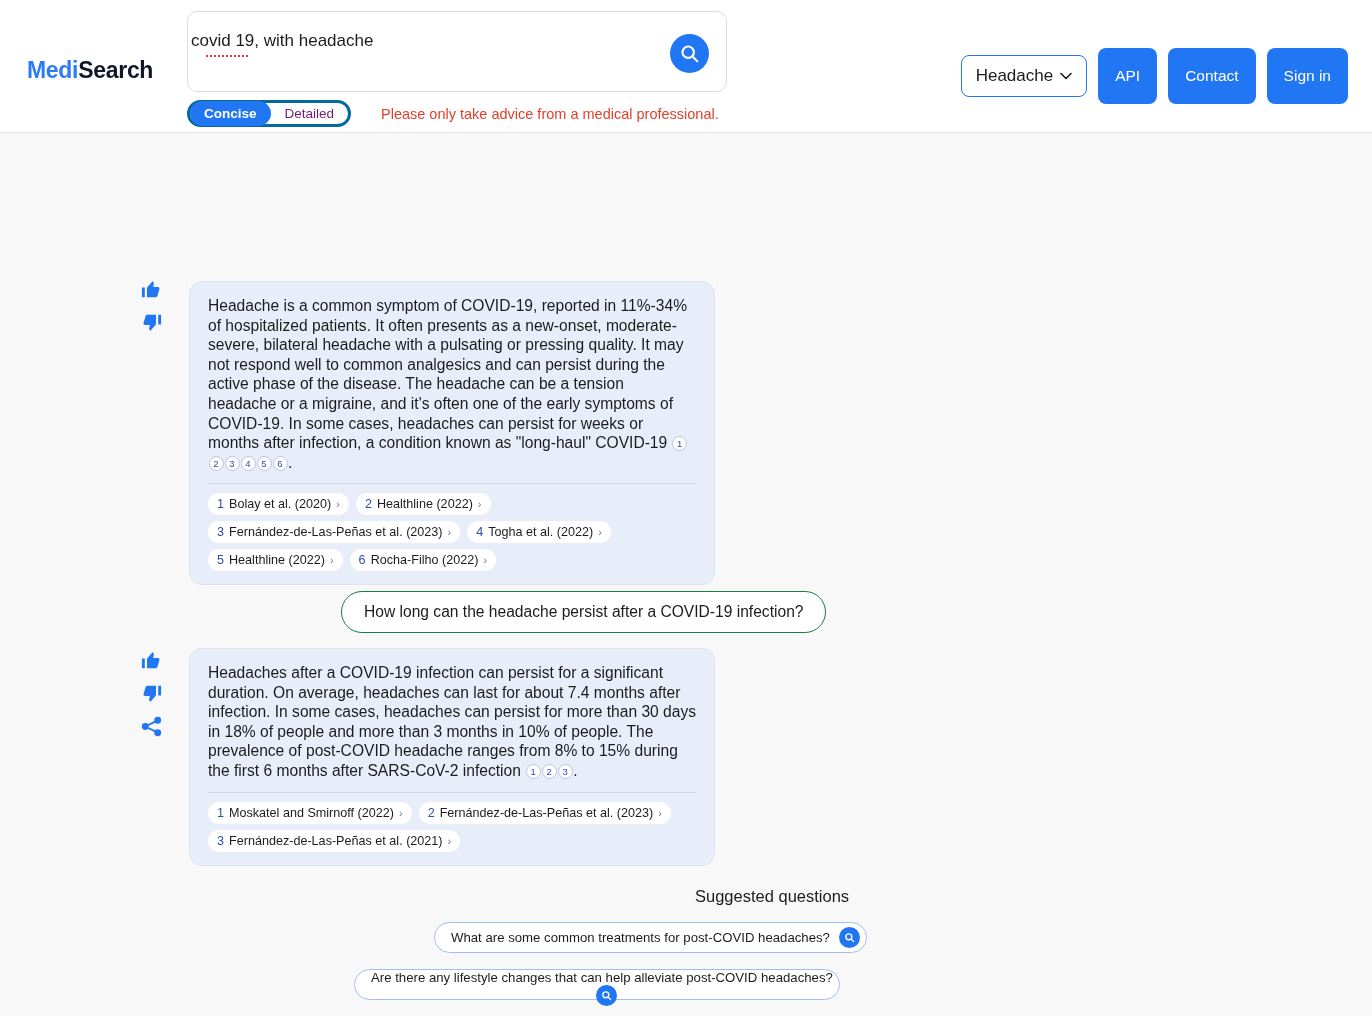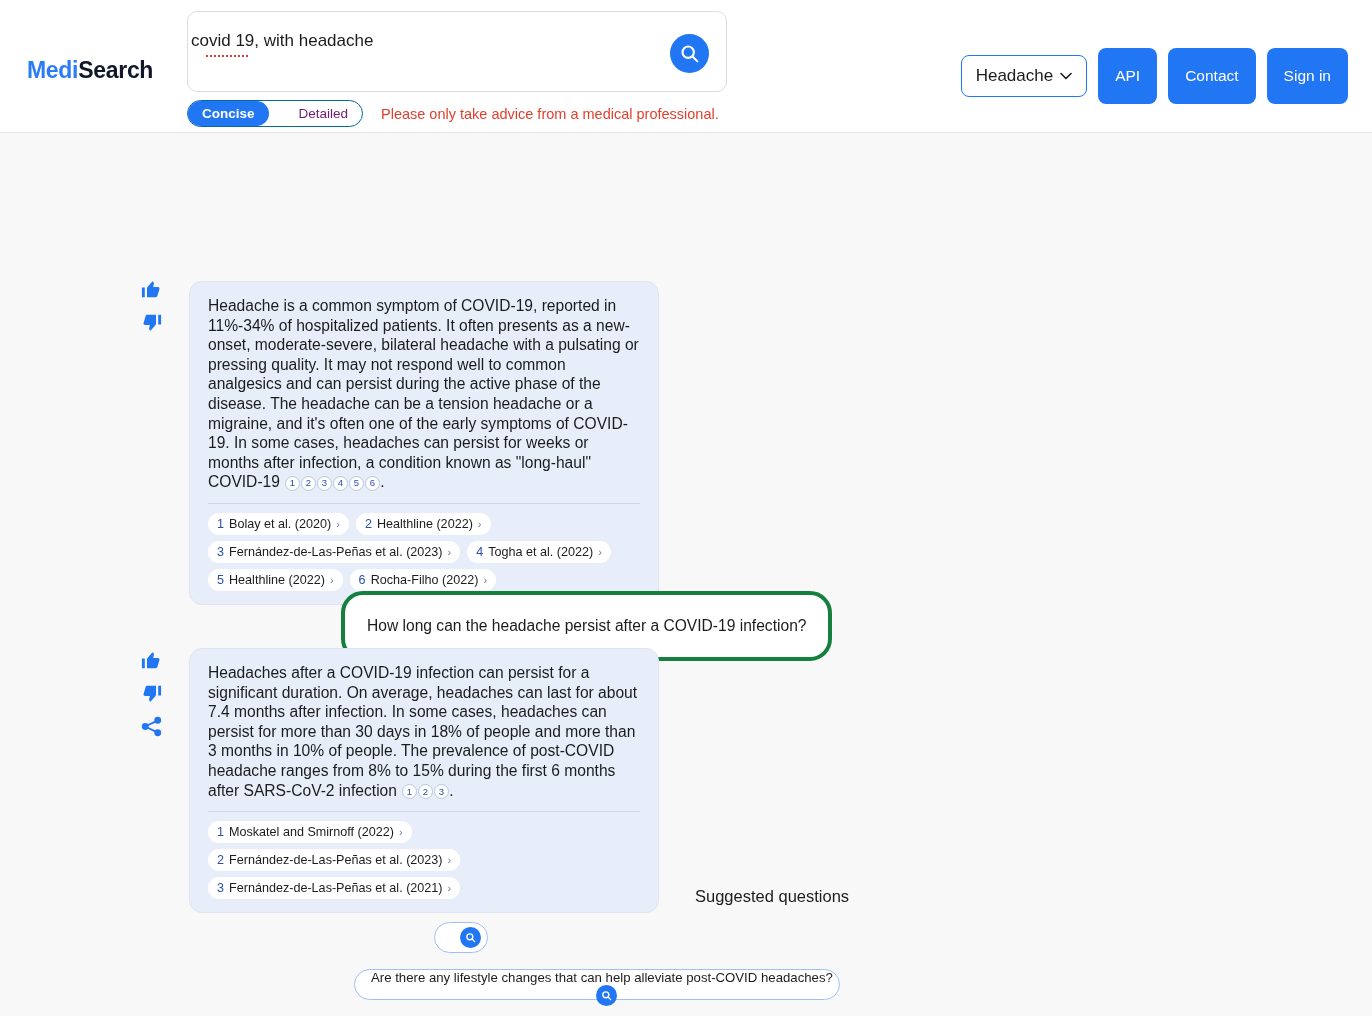--- a/index.html
+++ b/index.html
@@ -61,25 +61,24 @@
     padding: 0;
   }
   .searchbox .circle-btn { right: 17px; top: 22px; width: 39px; height: 39px; }
   .circle-btn svg { display: block; }
 
   .toggle {
     position: absolute;
     left: 187px; top: 100px;
     height: 27px;
     background: #ffffff;
-    border: 1px solid #0369a1;
+    border: 3px solid #0369a1;
     border-radius: 14px;
     display: flex; align-items: center;
     padding: 0;
-    gap: 16px;
   }
   .toggle .seg {
     font-size: 13.5px;
     height: 25px;
     display: flex; align-items: center;
     padding: 0 14px;
     border-radius: 13px;
     cursor: pointer;
   }
   .toggle .seg.active { background: #2176f3; color: #ffffff; font-weight: 600; }
@@ -122,21 +121,21 @@
   .feedback {
     position: absolute;
     display: flex; flex-direction: column; gap: 10px;
     left: 140px;
   }
   .feedback span { cursor: pointer; display: block; line-height: 0; }
 
   .answer-bubble {
     position: absolute;
     left: 189px;
-    width: 470px;
+    width: 526px;
     background: #e7eef9;
     border: 1px solid #dde4f0;
     border-radius: 13px;
     padding: 14px 18px 13px 18px;
   }
   .answer-text {
     font-size: 15.6px;
     line-height: 19.6px;
     color: #1c1c1e;
     margin: 0;
@@ -165,23 +164,23 @@
     color: #1c1c1e;
     white-space: nowrap;
     cursor: pointer;
   }
   .chip .num { color: #2b4fa8; font-weight: 500; }
   .chip .arrow { color: #6b7a90; font-size: 11px; }
 
   .user-bubble {
     position: absolute;
     background: #ffffff;
-    border: 4px solid #15803d;
+    border: 1px solid #15803d;
     border-radius: 22px;
-    padding: 22px 22px;
+    padding: 11px 22px;
     font-size: 15.6px;
     color: #1c1c1e;
     white-space: nowrap;
   }
 
   .suggested-title {
     position: absolute;
     font-size: 16.5px;
     color: #1c1c1e;
   }
@@ -345,20 +344,21 @@
           <span class="num">3</span>
           <span>Fernández-de-Las-Peñas et al. (2021)</span>
           <span class="arrow">›</span>
         </span>
     </div>
   </div>
 
   <div class="suggested-title" style="left:695px; top:754px;">Suggested questions</div>
 
   <div class="suggestion" style="left:434px; top:789px;">
+    <span>What are some common treatments for post-COVID headaches?</span>
     <span class="mini-btn">
       <svg width="11" height="11" viewBox="0 0 24 24" fill="none" stroke="#ffffff" stroke-width="3" stroke-linecap="round">
           <circle cx="10.5" cy="10.5" r="6.5"></circle>
           <line x1="15.5" y1="15.5" x2="21" y2="21"></line>
         </svg>
     </span>
   </div>
 
   <div class="suggestion" style="left:354px; top:836px;flex-direction:column;">
     <span>Are there any lifestyle changes that can help alleviate post-COVID headaches?</span>

